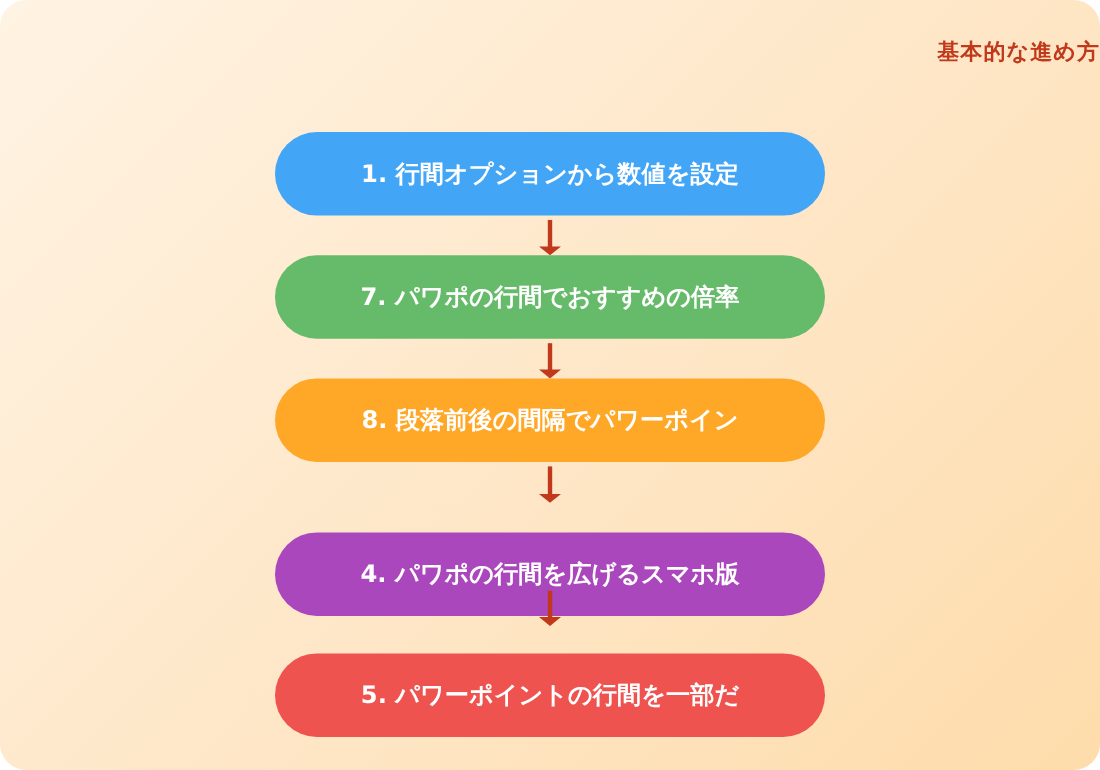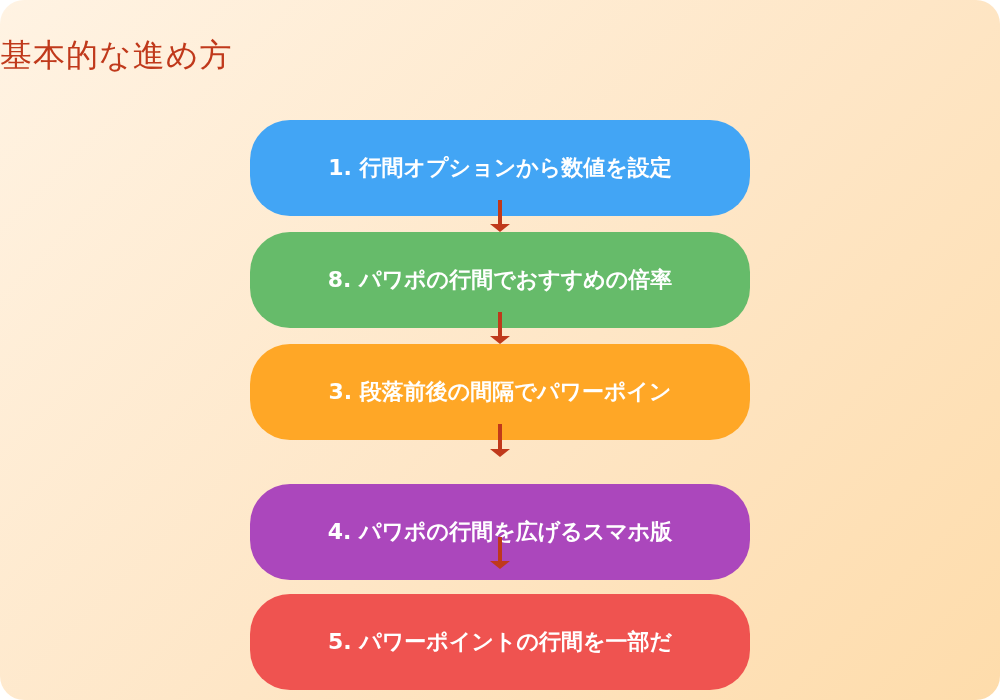--- a/index.html
+++ b/index.html
@@ -16,31 +16,31 @@
       width: 1000px;
       height: 700px;
       border-radius: 24px;
       background: linear-gradient(135deg, #fff3e3 0%, #fee6c6 55%, #fedcab 100%);
       font-family: "DejaVu Sans", "Liberation Sans", sans-serif;
     }
     .title {
       position: absolute;
       left: 0; right: 0;
       top: 34px;
-      text-align: left;
-      font-size: 32px;
-      font-weight: normal;
+      text-align: right;
+      font-size: 20px;
+      font-weight: bold;
       color: #c0391b;
       letter-spacing: 1px;
     }
     .step {
       position: absolute;
       left: 250px;
       width: 500px;
-      height: 96px;
+      height: 76px;
       border-radius: 40px;
       display: flex;
       align-items: center;
       justify-content: center;
       color: #ffffff;
       font-size: 22px;
       font-weight: bold;
       box-sizing: border-box;
     }
     .arrow {
@@ -73,29 +73,29 @@
 
   <div class="step" style="top: 120px; background: rgb(66, 165, 245);">
     <span>1. 行間オプションから数値を設定</span>
   </div>
   <div class="arrow" style="top:200px;height:32px;">
     <div class="shaft" style="height:26px;"></div>
       <div class="head"></div>
   </div>
 
   <div class="step" style="top: 232px; background: rgb(102, 187, 106);">
-    <span>8. パワポの行間でおすすめの倍率</span>
+    <span>7. パワポの行間でおすすめの倍率</span>
   </div>
   <div class="arrow" style="top:312px;height:32px;">
     <div class="shaft" style="height:26px;"></div>
       <div class="head"></div>
   </div>
 
   <div class="step" style="top: 344px; background: rgb(255, 167, 38);">
-    <span>3. 段落前後の間隔でパワーポイン</span>
+    <span>8. 段落前後の間隔でパワーポイン</span>
   </div>
   <div class="arrow" style="top:424px;height:33px;">
     <div class="shaft" style="height:27px;"></div>
       <div class="head"></div>
   </div>
 
   <div class="step" style="top: 484px; background: rgb(171, 71, 188);">
     <span>4. パワポの行間を広げるスマホ版</span>
   </div>
   <div class="arrow" style="top:537px;height:32px;">

